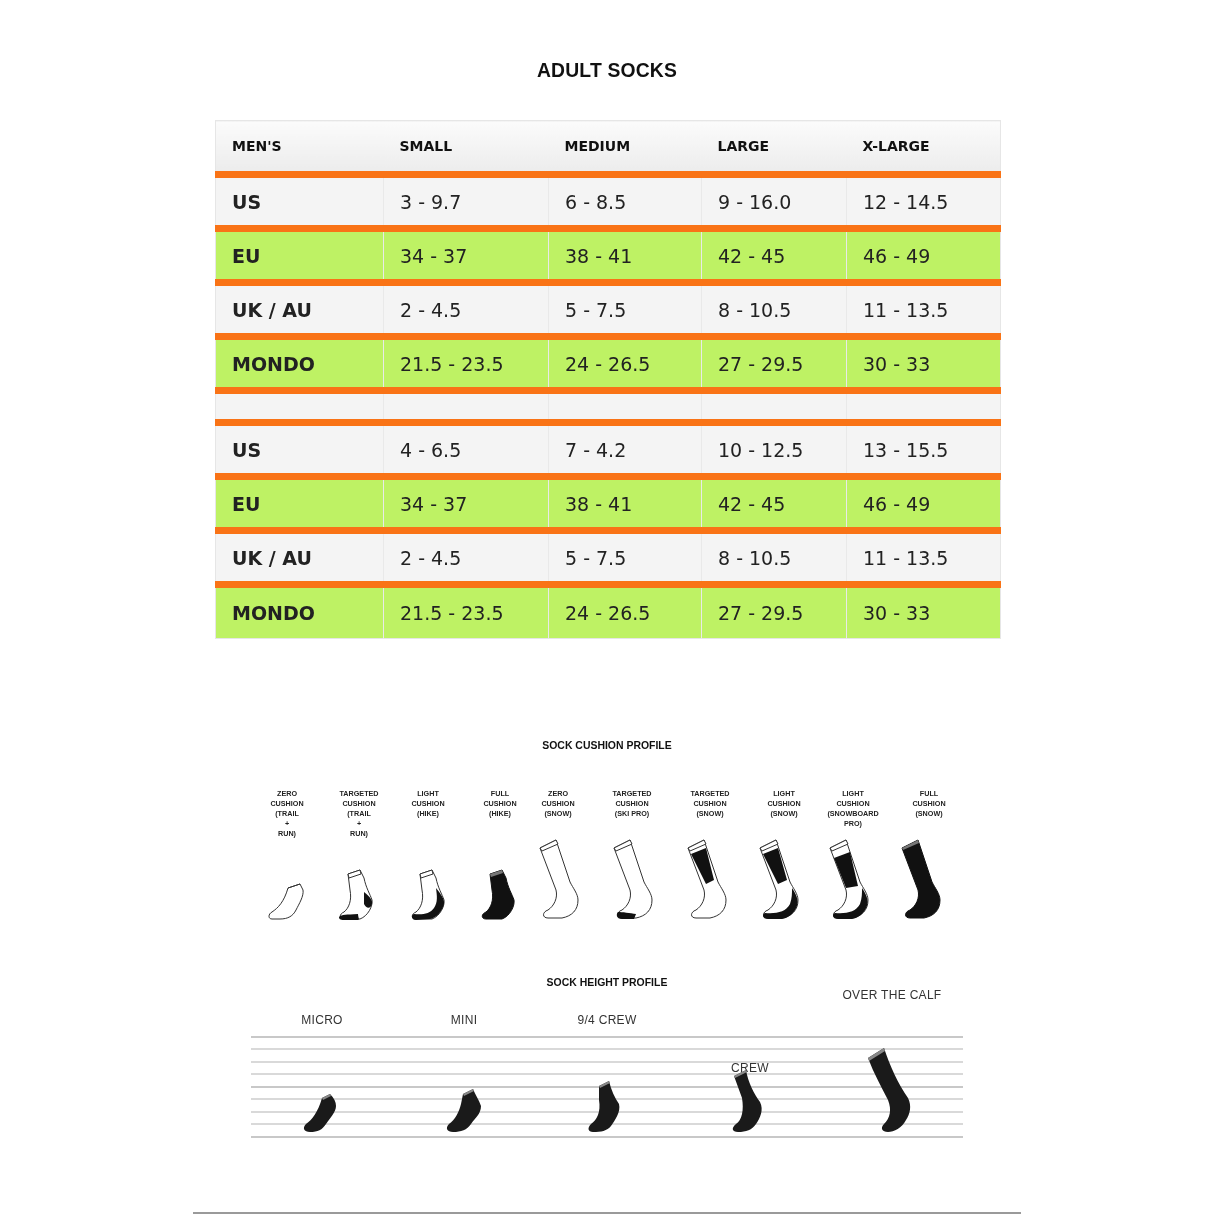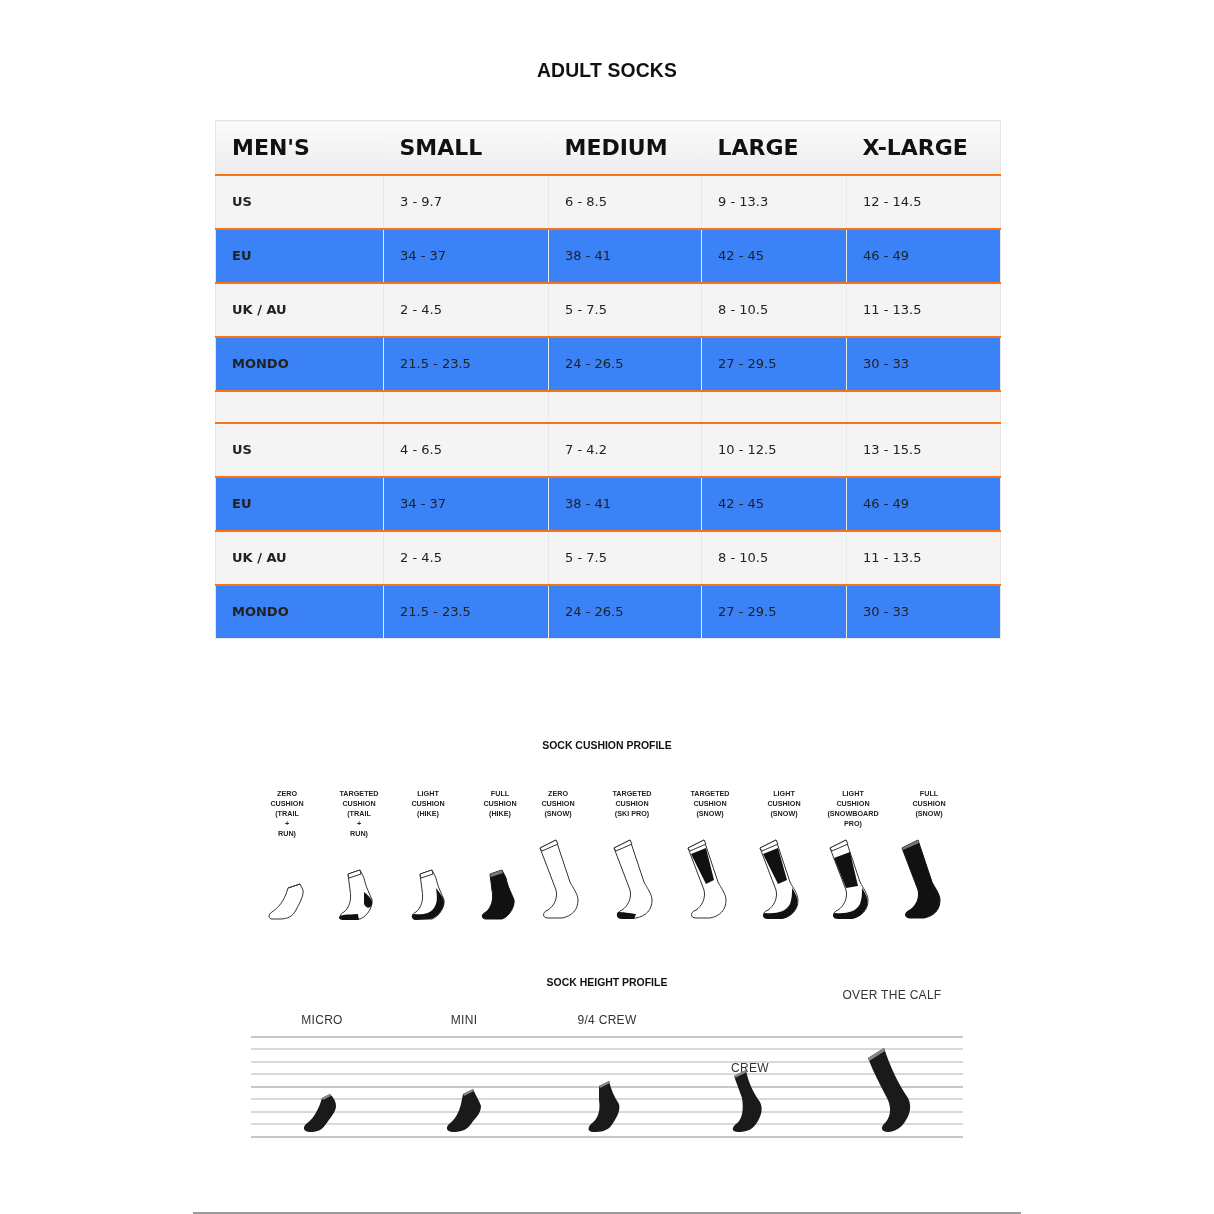--- a/index.html
+++ b/index.html
@@ -7,29 +7,29 @@
          font-family:"DejaVu Sans", "Liberation Sans", sans-serif; color:#111; }
   .title { position:absolute; top:58px; left:0; width:1214px; text-align:center;
            font-family:"Liberation Sans", sans-serif; font-weight:bold; font-size:21px;
            letter-spacing:0.2px; color:#111; transform:scaleX(0.92); }
   table.size { position:absolute; left:215px; top:120px; width:785px;
                border-collapse:collapse; table-layout:fixed;
                border:1px solid #e6e6e6; }
   table.size col.c0 { width:168px; } table.size col.c1 { width:165px; }
   table.size col.c2 { width:153px; } table.size col.c3 { width:145px; }
   table.size col.c4 { width:154px; }
-  table.size td { height:54px; padding:0 0 0 16px; font-size:13px; color:#222;
-                  border-left:1px solid #e9e9e9; border-top:2px solid #f97316;
+  table.size td { height:54px; padding:0 0 0 16px; font-size:19px; color:#222;
+                  border-left:1px solid #e9e9e9; border-top:7px solid #f97316;
                   font-family:"DejaVu Sans", sans-serif; white-space:nowrap; box-sizing:border-box; }
   table.size td:first-child { border-left:none; }
   tr.head td { background:linear-gradient(#fbfbfb,#ececec); font-weight:bold; border-left:none;
-               border-top:none; border-bottom:1px solid #e2e2e2; font-size:22px; color:#111;}
+               border-top:none; border-bottom:1px solid #e2e2e2; font-size:14px; color:#111;}
   tr.head2 td { background:#ffffff; font-weight:600; color:#111; }
   tr.gray td { background:#f4f4f4; }
-  tr.white td { background:#3b82f6; }
+  tr.white td { background:#bef264; }
   tr.spacer td { height:32px; background:#f4f4f4; }
   td.lbl { font-weight:600; color:#111; }
 
   .sec-title { position:absolute; left:0; width:1214px; text-align:center;
                font-family:"Liberation Sans", sans-serif; font-weight:bold; font-size:11px; color:#111;
                transform:scaleX(0.95);}
   .cush-label { position:absolute; width:74px; text-align:center; font-family:"Liberation Sans", sans-serif;
                 font-weight:bold; font-size:8px; line-height:10px; color:#222; text-transform:uppercase;
                 transform:scaleX(0.9); }
   .sock { position:absolute; }
@@ -57,21 +57,21 @@
       <td>MEN'S</td>
       <td>SMALL</td>
       <td>MEDIUM</td>
       <td>LARGE</td>
       <td>X-LARGE</td>
     </tr>
     <tr class="gray">
       <td class="lbl">US</td>
       <td>3 - 9.7</td>
       <td>6 - 8.5</td>
-      <td>9 - 13.3</td>
+      <td>9 - 16.0</td>
       <td>12 - 14.5</td>
     </tr>
     <tr class="white">
       <td class="lbl">EU</td>
       <td>34 - 37</td>
       <td>38 - 41</td>
       <td>42 - 45</td>
       <td>46 - 49</td>
     </tr>
     <tr class="gray">

